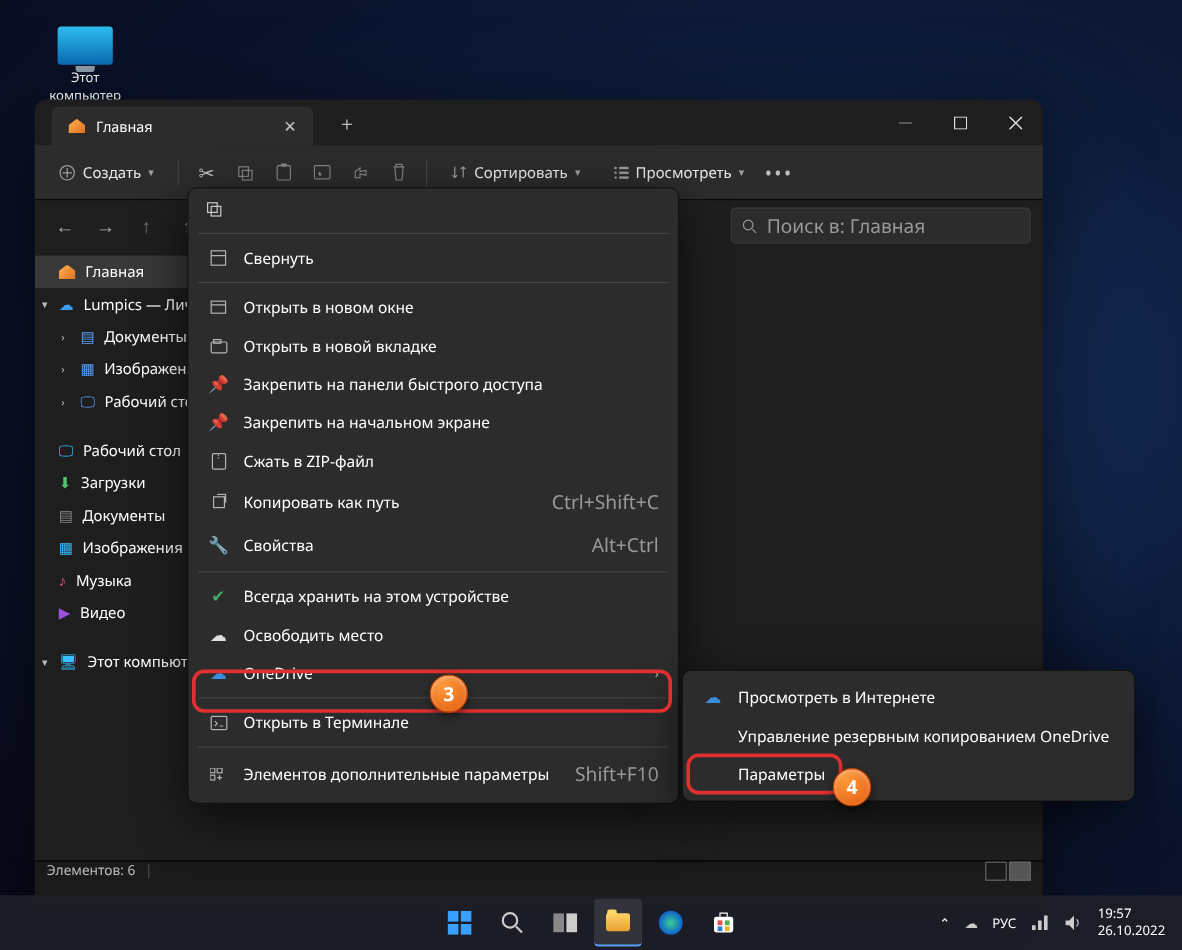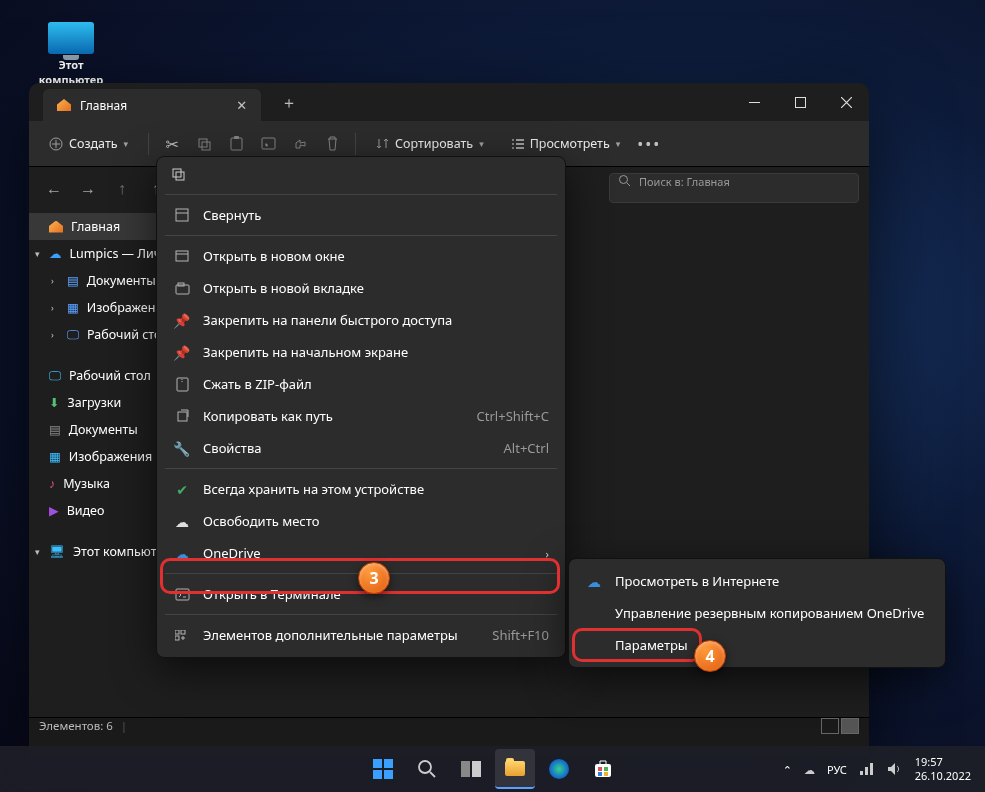--- a/index.html
+++ b/index.html
@@ -1,54 +1,54 @@
 <!DOCTYPE html>
 <html><head>
 <meta charset="utf-8">
 <style>
 * { margin:0; padding:0; box-sizing:border-box; font-family:"Segoe UI",system-ui,sans-serif; -webkit-font-smoothing:antialiased; }
 body { width:985px; height:792px; background:radial-gradient(ellipse at 70% 40%,#1a3a6e 0%,#0d1b3a 40%,#080818 100%); overflow:hidden; position:relative; color:#fff; }
-.desktop-icon { position:absolute; top:22px; left:36px; width:70px; text-align:center; font-size:11px; color:#fff;font-weight:bold; }
+.desktop-icon { position:absolute; top:22px; left:36px; width:70px; text-align:center; font-size:11px; color:#fff; }
 .desktop-icon .mon { width:46px; height:32px; background:linear-gradient(180deg,#2fbef0,#0a6eb8); border-radius:3px; margin:0 auto 3px; position:relative; }
 .desktop-icon .mon::after { content:""; position:absolute; bottom:-6px; left:50%; transform:translateX(-50%); width:16px; height:5px; background:#8fa0b0; border-radius:0 0 3px 3px; }
 .win { position:absolute; top:83px; left:29px; width:840px; height:658px; background:#1e1e1e; border-radius:10px; box-shadow:0 25px 80px rgba(0,0,0,.7); }
 .titlebar { height:38px; display:flex; align-items:center; padding:0 0 0 14px; }
 .tab { display:flex; align-items:center; gap:9px; background:#2c2c2c; height:32px; padding:0 14px; border-radius:6px 6px 0 0; font-size:12px; margin-top:6px; }
 .tab-x { margin-left:100px; opacity:.7; font-size:13px; }
 .tab-add { margin-left:20px; font-size:16px; opacity:.7; }
 .wc { margin-left:auto; display:flex; }
 .wcb { width:46px; height:38px; display:flex; align-items:center; justify-content:center; opacity:.85; }
 .toolbar { height:46px; display:flex; align-items:center; padding:0 10px; gap:6px; border-bottom:1px solid #000; background:#2c2c2c; }
 .tbtn { display:flex; align-items:center; gap:6px; padding:5px 10px; font-size:12.5px; border-radius:4px; opacity:.9; }
 .tico { width:26px; height:26px; display:flex; align-items:center; justify-content:center; opacity:.7; }
 .tsep { width:1px; height:22px; background:#444; margin:0 4px; }
 .navrow { height:42px; display:flex; align-items:center; padding:0 10px; gap:4px; background:#1e1e1e; }
 .nbtn { width:30px; height:30px; display:flex; align-items:center; justify-content:center; opacity:.6; }
-.search { flex:1; margin-left:auto; max-width:250px; height:30px; background:#2c2c2c; border:1px solid #3a3a3a; border-radius:4px; display:flex; padding:0 8px; gap:8px; font-size:11px; color:#999; }
+.search { flex:1; margin-left:auto; max-width:250px; height:30px; background:#2c2c2c; border:1px solid #3a3a3a; border-radius:4px; display:flex; align-items:center; padding:0 8px; gap:8px; font-size:16px; color:#999; }
 .body { display:flex; height:calc(100% - 38px - 46px - 42px - 24px); }
 .side { width:185px; padding:4px 0; overflow:hidden; }
 .sitem { display:flex; align-items:center; gap:8px; padding:5px 10px 5px 20px; font-size:12.5px; white-space:nowrap; position:relative; }
 .sitem.sel { background:#383838; }
 .sitem .chev { position:absolute; left:6px; font-size:9px; opacity:.7; }
 .sitem.sub { padding-left:38px; }
 .sgap { height:14px; }
 .main { flex:1; padding:12px 18px; font-size:12.5px; }
 .folder-meta { margin-bottom:20px; margin-left:40px; }
 .folder-meta .t { color:#ddd; }
 .folder-meta .s { color:#999; font-size:11.5px; }
 .status { height:40px; background:#1a1a1a; border-top:1px solid #000; display:flex; padding:0 10px; font-size:11.5px; color:#bbb; }
 .status .sep { margin:0 8px; color:#555; }
 .status .vbtns { margin-left:auto; display:flex; gap:2px; }
 .status .vb { width:18px; height:16px; border:1px solid #666; }
 .ctx { position:absolute; top:156px; left:156px; width:410px; background:#2c2c2c; border:1px solid #111; border-radius:8px; padding:6px; box-shadow:0 12px 40px rgba(0,0,0,.6); font-size:13px; }
 .ctx-top { padding:4px 8px 8px; }
 .ctx-sep { height:1px; background:#444; margin:4px 2px; }
 .citem { display:flex; align-items:center; gap:12px; padding:7px 10px; border-radius:4px; }
 .citem .ci { width:18px; height:18px; display:flex; align-items:center; justify-content:center; opacity:.85; font-size:14px; }
-.citem .sc { margin-left:auto; font-size:13px; color:#999; }
+.citem .sc { margin-left:auto; font-size:16px; color:#999; }
 .citem .arr { margin-left:auto; opacity:.7; font-size:11px; }
 .hl { border:3px solid #e03030; border-radius:10px; position:absolute; pointer-events:none; }
 .badge { position:absolute; width:32px; height:32px; background:radial-gradient(circle at 35% 30%,#ff9a3a,#e05a10); border-radius:50%; display:flex; align-items:center; justify-content:center; font-weight:700; font-size:16px; color:#fff; box-shadow:0 3px 8px rgba(0,0,0,.5),inset 0 2px 4px rgba(255,255,255,.4); border:1px solid #c04000; pointer-events:none; }
 .submenu { position:absolute; top:558px; left:568px; width:378px; background:#2c2c2c; border:1px solid #111; border-radius:8px; padding:6px; box-shadow:0 12px 40px rgba(0,0,0,.6); font-size:13px; }
 .taskbar { position:absolute; bottom:0; left:0; right:0; height:46px; background:rgba(30,32,40,.85); backdrop-filter:blur(20px); display:flex; align-items:center; }
 .tb-center { position:absolute; left:50%; transform:translateX(-50%); display:flex; gap:4px; }
 .tbi { width:40px; height:40px; display:flex; align-items:center; justify-content:center; border-radius:4px; }
 .tbi.active { background:rgba(255,255,255,.1); border-bottom:2px solid #5aa0ff; }
 .tray { margin-left:auto; display:flex; align-items:center; gap:12px; padding-right:14px; font-size:11px; }
 .tray .clock { line-height:1.25; }

